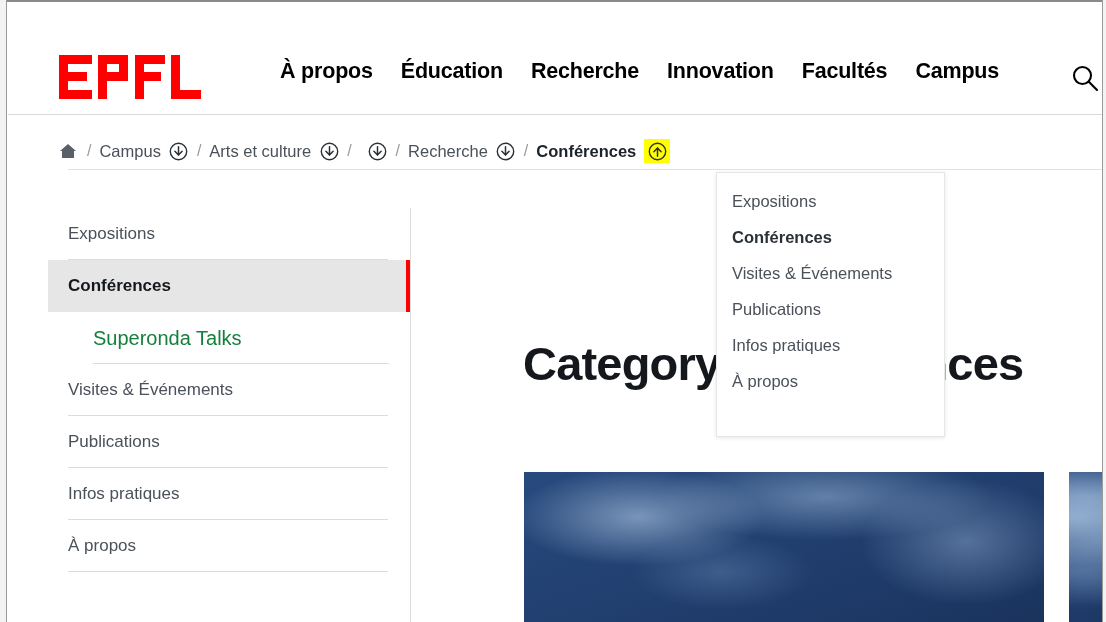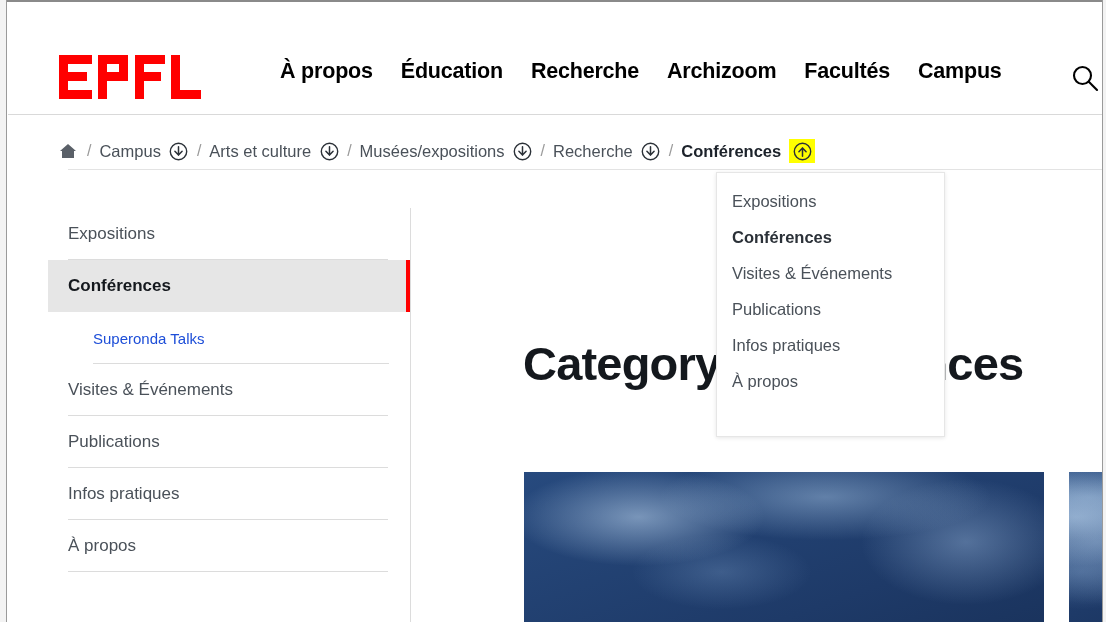--- a/index.html
+++ b/index.html
@@ -123,22 +123,22 @@
   }
   .side-item.active .active-bar {
     position: absolute; right: 0; top: 0; width: 4px; height: 52px;
     background: #ff0000;
   }
   .side-sub {
     position: relative;
     height: 52px;
     display: flex; align-items: center;
     padding-left: 45px;
-    font-size: 15px;
-    color: #1d4ed8;
+    font-size: 20px;
+    color: #15803d;
     cursor: pointer;
   }
   .side-sub .side-rule {
     position: absolute; left: 45px; bottom: 0; width: 296px; height: 1px;
     background: #dcdcdc;
   }
 
   
   .main-title {
     position: absolute; left: 515px; top: 310px;
@@ -220,21 +220,21 @@
             <rect x="112" y="0" width="9" height="44"></rect>
             <rect x="112" y="35" width="30" height="9"></rect>
           </g>
         </svg>
       </div>
 
       <nav class="nav">
         <span class="nav-item">À propos</span>
         <span class="nav-item">Éducation</span>
         <span class="nav-item">Recherche</span>
-        <span class="nav-item">Archizoom</span>
+        <span class="nav-item">Innovation</span>
         <span class="nav-item">Facultés</span>
         <span class="nav-item">Campus</span>
       </nav>
 
       <div class="search-btn">
         <svg width="30" height="30" viewBox="0 0 30 30" xmlns="http://www.w3.org/2000/svg" aria-hidden="true">
           <circle cx="12.5" cy="12.5" r="8.5" fill="none" stroke="#000" stroke-width="2.1"></circle>
           <line x1="18.8" y1="18.8" x2="27" y2="27" stroke="#000" stroke-width="2.1" stroke-linecap="round"></line>
         </svg>
       </div>
@@ -259,21 +259,20 @@
       <span class="bc-sep">/</span>
       <span class="bc-link">Arts et culture</span>
       <span class="bc-toggle">
         <svg width="19" height="19" viewBox="0 0 19 19" xmlns="http://www.w3.org/2000/svg" aria-hidden="true">
           <circle cx="9.5" cy="9.5" r="8.2" fill="none" stroke="#2b3138" stroke-width="1.4"></circle>
           <path d="M9.5 4.8 L9.5 12.6 M5.9 9.2 L9.5 13.1 L13.1 9.2" fill="none" stroke="#2b3138" stroke-width="1.5" stroke-linecap="round" stroke-linejoin="round"></path>
         </svg>
       </span>
 
       <span class="bc-sep">/</span>
-      <span class="bc-link">Musées/expositions</span>
       <span class="bc-toggle">
         <svg width="19" height="19" viewBox="0 0 19 19" xmlns="http://www.w3.org/2000/svg" aria-hidden="true">
           <circle cx="9.5" cy="9.5" r="8.2" fill="none" stroke="#2b3138" stroke-width="1.4"></circle>
           <path d="M9.5 4.8 L9.5 12.6 M5.9 9.2 L9.5 13.1 L13.1 9.2" fill="none" stroke="#2b3138" stroke-width="1.5" stroke-linecap="round" stroke-linejoin="round"></path>
         </svg>
       </span>
 
       <span class="bc-sep">/</span>
       <span class="bc-link">Recherche</span>
       <span class="bc-toggle">

